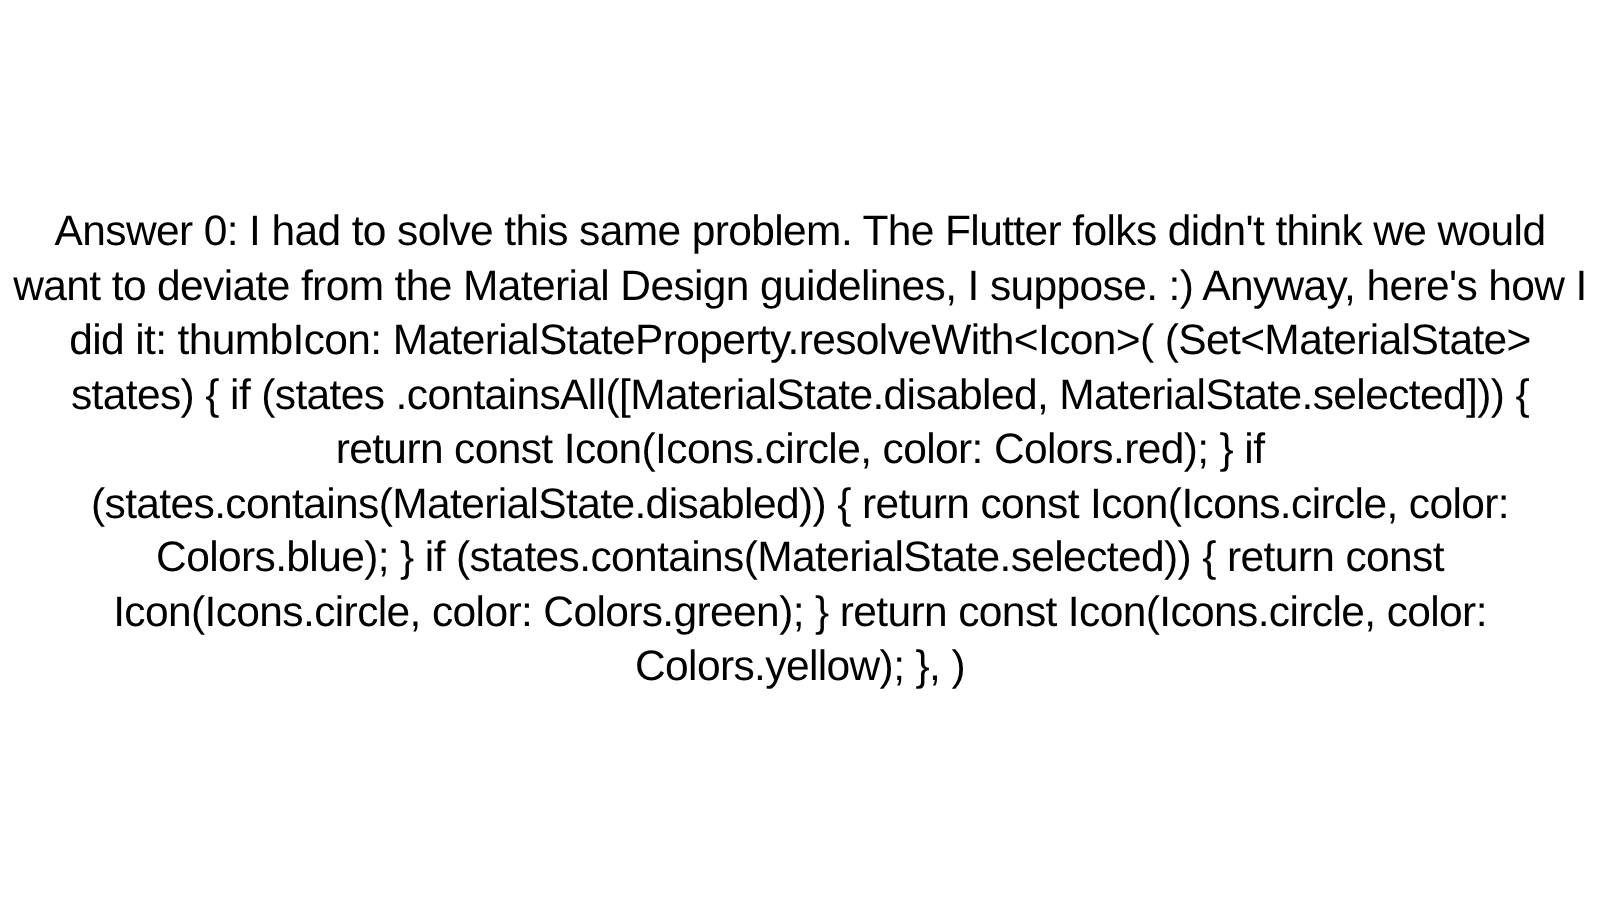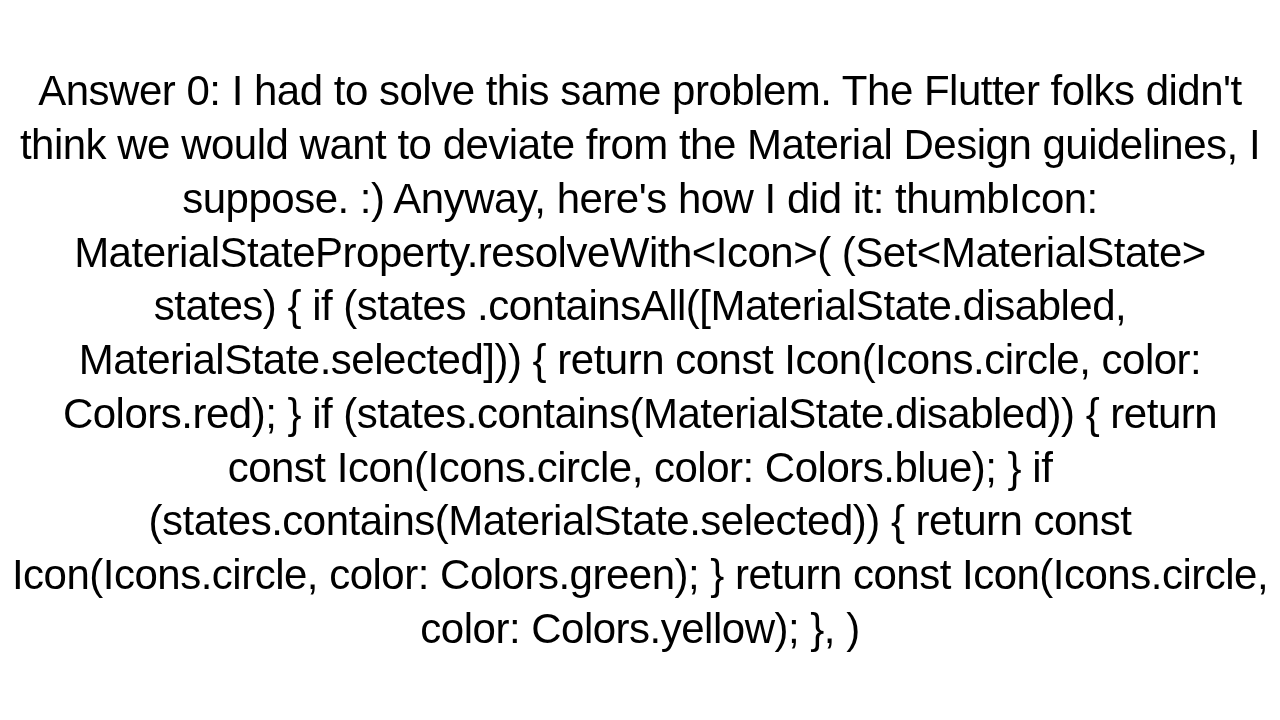--- a/index.html
+++ b/index.html
@@ -13,21 +13,21 @@
       background: #ffffff;
       font-family: Arial, Helvetica, sans-serif;
       display: flex;
       align-items: center;
       justify-content: center;
       overflow: hidden;
     }
     .content {
       width: 1260px;
       text-align: center;
-      font-size: 42px;
+      font-size: 34px;
       line-height: 1.28;
       color: #000000;
       font-weight: 400;
       letter-spacing: -0.5px;
     }
   </style>
 </head>
 <body>
 
 <div class="content">Answer 0: I had to solve this same problem. The Flutter folks didn't think we would want to deviate from the Material Design guidelines, I suppose. :) Anyway, here's how I did it: thumbIcon: MaterialStateProperty.resolveWith&lt;Icon&gt;(   (Set&lt;MaterialState&gt; states) {     if (states         .containsAll([MaterialState.disabled, MaterialState.selected])) {       return const Icon(Icons.circle, color: Colors.red);     }     if (states.contains(MaterialState.disabled)) {       return const Icon(Icons.circle, color: Colors.blue);     }     if (states.contains(MaterialState.selected)) {       return const Icon(Icons.circle, color: Colors.green);     }     return const Icon(Icons.circle, color: Colors.yellow);   }, )</div>

